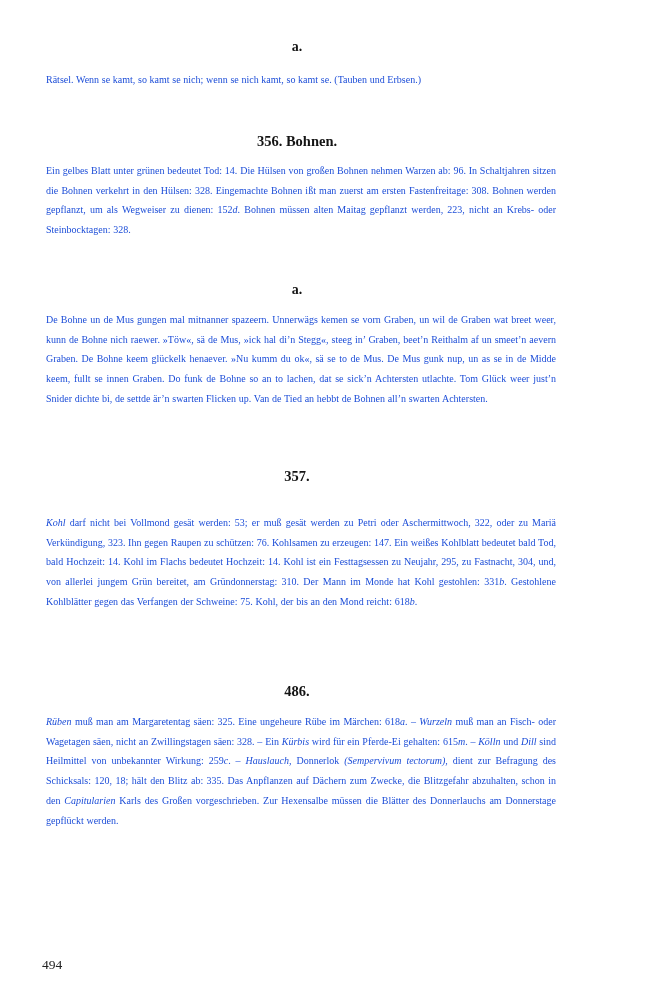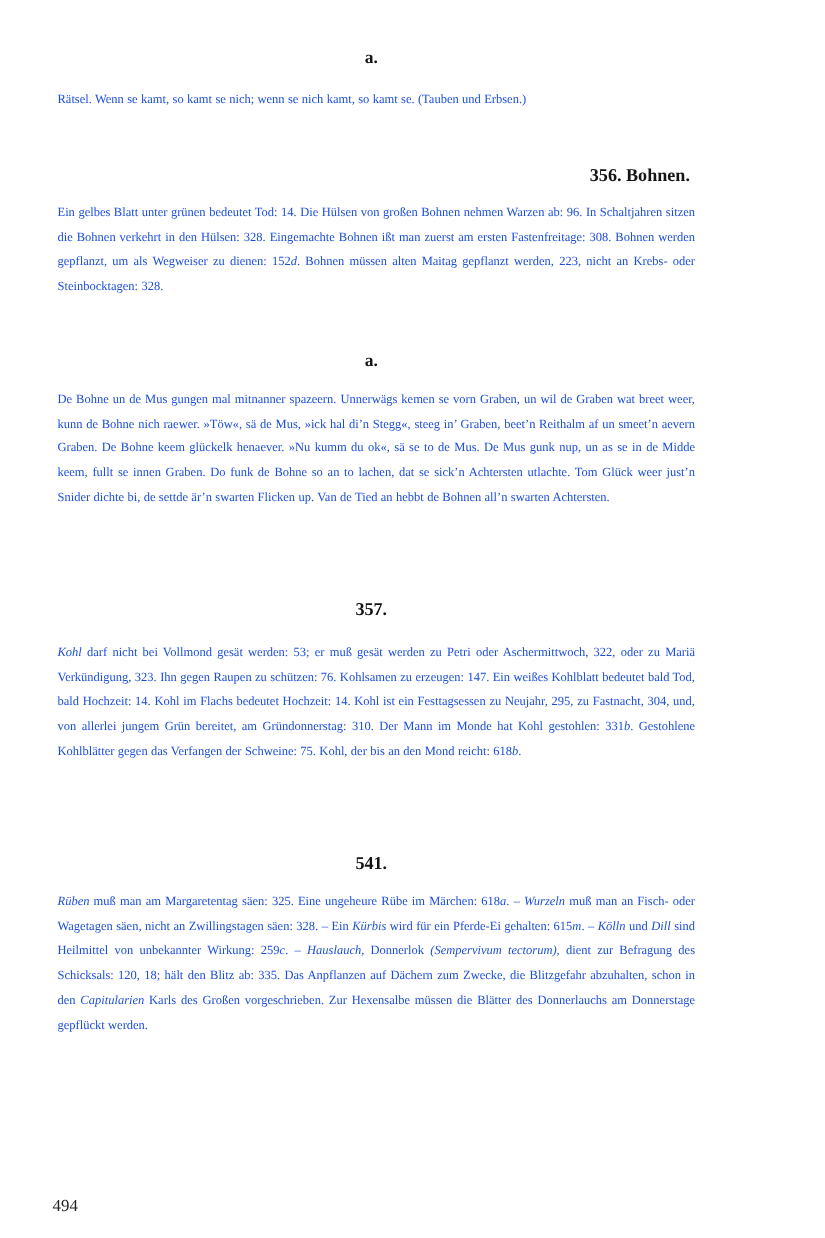--- a/index.html
+++ b/index.html
@@ -49,31 +49,31 @@
 </style>
 </head>
 <body>
 
 <div class="page">
 
   <div class="center-label sub-label" style="top: 39px;">a.</div>
 
   <p class="para" style="top: 66px;"><span>Rätsel. Wenn se kamt, so kamt se nich; wenn se nich kamt, so kamt se. (Tauben und Erbsen.)</span></p>
 
-  <div class="center-label head-label" style="top: 133px; text-align: right;">356. Bohnen.</div>
+  <div class="center-label head-label" style="top: 133px;">356. Bohnen.</div>
 
   <p class="para" style="top: 157px;"><span>Ein gelbes Blatt unter grünen bedeutet Tod: 14. Die Hülsen von großen Bohnen nehmen Warzen ab: 96. In Schaltjahren sitzen die Bohnen verkehrt in den Hülsen: 328. Eingemachte Bohnen ißt man zuerst am ersten Fastenfreitage: 308. Bohnen werden gepflanzt, um als Wegweiser zu dienen: 152</span><i>d</i><span>. Bohnen müssen alten Maitag gepflanzt werden, 223, nicht an Krebs- oder Steinbocktagen: 328.</span></p>
 
   <div class="center-label sub-label" style="top: 282px;">a.</div>
 
   <p class="para" style="top: 306px;"><span>De Bohne un de Mus gungen mal mitnanner spazeern. Unnerwägs kemen se vorn Graben, un wil de Graben wat breet weer, kunn de Bohne nich raewer. »Töw«, sä de Mus, »ick hal di’n Stegg«, steeg in’ Graben, beet’n Reithalm af un smeet’n aevern Graben. De Bohne keem glückelk henaever. »Nu kumm du ok«, sä se to de Mus. De Mus gunk nup, un as se in de Midde keem, fullt se innen Graben. Do funk de Bohne so an to lachen, dat se sick’n Achtersten utlachte. Tom Glück weer just’n Snider dichte bi, de settde är’n swarten Flicken up. Van de Tied an hebbt de Bohnen all’n swarten Achtersten.</span></p>
 
-  <div class="center-label head-label" style="top: 480px;">357.</div>
+  <div class="center-label head-label" style="top: 468px;">357.</div>
 
   <p class="para" style="top: 509px;"><i>Kohl</i><span> darf nicht bei Vollmond gesät werden: 53; er muß gesät werden zu Petri oder Aschermittwoch, 322, oder zu Mariä Verkündigung, 323. Ihn gegen Raupen zu schützen: 76. Kohlsamen zu erzeugen: 147. Ein weißes Kohlblatt bedeutet bald Tod, bald Hochzeit: 14. Kohl im Flachs bedeutet Hochzeit: 14. Kohl ist ein Festtagsessen zu Neujahr, 295, zu Fastnacht, 304, und, von allerlei jungem Grün bereitet, am Gründonnerstag: 310. Der Mann im Monde hat Kohl gestohlen: 331</span><i>b</i><span>. Gestohlene Kohlblätter gegen das Verfangen der Schweine: 75. Kohl, der bis an den Mond reicht: 618</span><i>b</i><span>.</span></p>
 
-  <div class="center-label head-label" style="top: 683px;">541.</div>
+  <div class="center-label head-label" style="top: 683px;">486.</div>
 
   <p class="para" style="top: 708px;"><i>Rüben</i><span> muß man am Margaretentag säen: 325. Eine ungeheure Rübe im Märchen: 618</span><i>a</i><span>. – </span><i>Wurzeln</i><span> muß man an Fisch- oder Wagetagen säen, nicht an Zwillingstagen säen: 328. – Ein </span><i>Kürbis</i><span> wird für ein Pferde-Ei gehalten: 615</span><i>m</i><span>. – </span><i>Kölln</i><span> und </span><i>Dill</i><span> sind Heilmittel von unbekannter Wirkung: 259</span><i>c</i><span>. – </span><i>Hauslauch,</i><span> Donnerlok </span><i>(Sempervivum tectorum),</i><span> dient zur Befragung des Schicksals: 120, 18; hält den Blitz ab: 335. Das Anpflanzen auf Dächern zum Zwecke, die Blitzgefahr abzuhalten, schon in den </span><i>Capitularien</i><span> Karls des Großen vorgeschrieben. Zur Hexensalbe müssen die Blätter des Donnerlauchs am Donnerstage gepflückt werden.</span></p>
 
   <div class="page-number">494</div>
 
 </div>
 
 </body></html>

